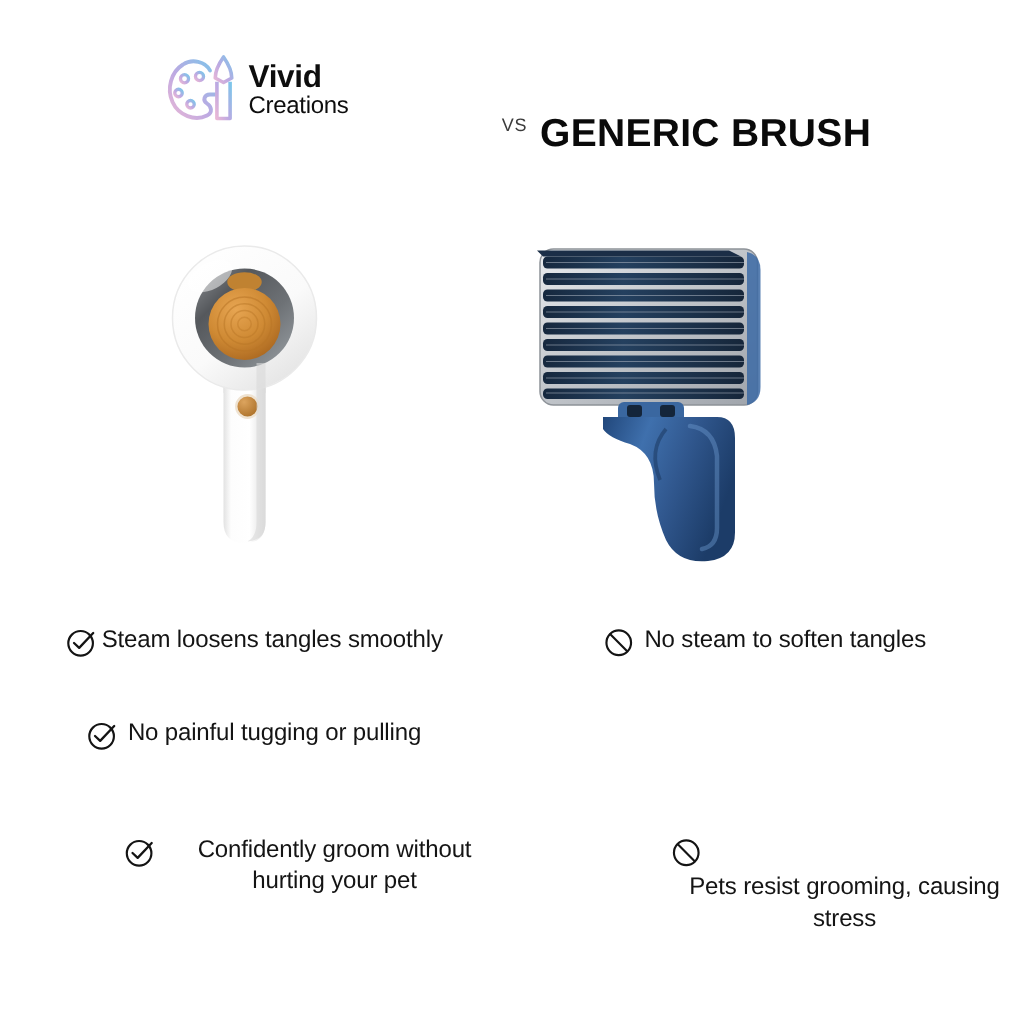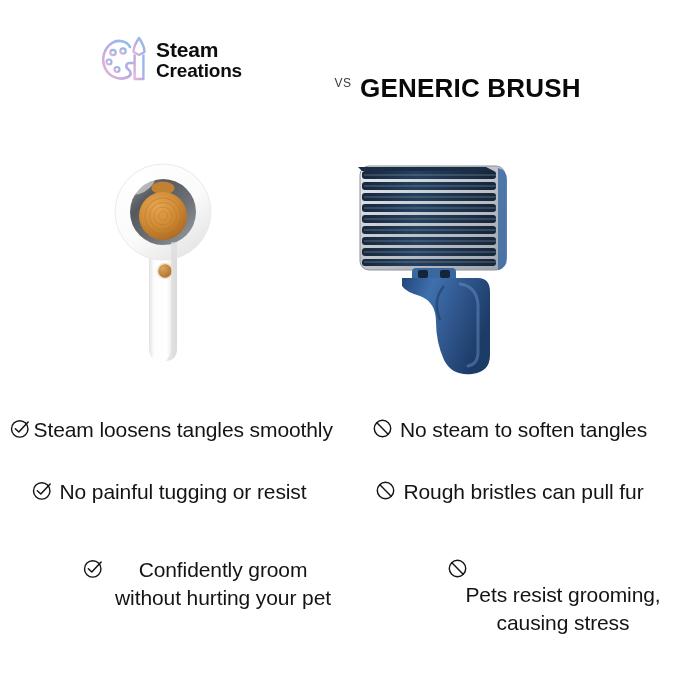--- a/index.html
+++ b/index.html
@@ -52,22 +52,22 @@
     line-height: 1.04;
     text-align: left;
   }
   .logo-word-1 {
     font-size: 21px;
     font-weight: 700;
     color: #0d0d0d;
     letter-spacing: -0.2px;
   }
   .logo-word-2 {
-    font-size: 19px;
-    font-weight: 700;
+    font-size: 16px;
+    font-weight: 400;
     color: #0d0d0d;
     letter-spacing: -0.2px;
   }
   .title-left {
     margin-top: 4px;
     font-size: 26px;
     font-weight: 700;
     color: #0a0a0a;
     letter-spacing: -0.2px;
     white-space: nowrap;
@@ -148,21 +148,21 @@
   .f-row-1 { top: 80px; }
   .f-row-2 { top: 158px; justify-content: flex-end; }
 
   .icon {
     flex: 0 0 auto;
     width: 21px;
     height: 21px;
     margin-top: 2px;
   }
   .feat-text {
-    font-size: 21px;
+    font-size: 16px;
     line-height: 1.32;
     color: #141414;
     font-weight: 400;
     text-align: center;
     letter-spacing: -0.1px;
   }
   .feat-text.one-line { white-space: nowrap; }
   .feat-text.two-line { width: 232px; }
   .col-right .feature-inner { gap: 7px; }
   .col-right .f-row-2 .feature-inner { gap: 2px; flex-direction: column; }
@@ -190,21 +190,21 @@
             <circle cx="15" cy="17.5" r="2.7" fill="none" stroke="url(#gradLogo)" stroke-width="2.2"></circle>
             <circle cx="25" cy="16" r="2.7" fill="none" stroke="url(#gradLogo)" stroke-width="2.2"></circle>
             <circle cx="11" cy="27" r="2.5" fill="none" stroke="url(#gradLogo)" stroke-width="2.2"></circle>
             <circle cx="19" cy="34.5" r="2.5" fill="none" stroke="url(#gradLogo)" stroke-width="2.2"></circle>
             <path d="M41 3 C37.5 8, 35.5 13, 35.5 17 L41 20 L46.5 17 C46.5 13, 44.5 8, 41 3 Z" fill="none" stroke="url(#gradLogo)" stroke-width="2.4" stroke-linejoin="round"></path>
             <path d="M36.6 19.5 L36.6 44 L45.4 44 L45.4 19.5" fill="none" stroke="url(#gradLogo)" stroke-width="2.4" stroke-linejoin="round"></path>
             <path d="M41 20 L41 44" fill="none" stroke="url(#gradLogo)" stroke-width="1.6"></path>
           </svg>
         </span>
         <span class="logo-words">
-          <span class="logo-word-1">Steam</span>
+          <span class="logo-word-1">Vivid</span>
           <span class="logo-word-2">Creations</span>
         </span>
       </div>
     </div>
 
     <div class="vs-label">VS</div>
     <div class="title-right">GENERIC BRUSH</div>
   </div>
 
   <div class="product-zone">
@@ -338,21 +338,21 @@
       </div>
 
       <div class="feature f-row-1">
         <div class="feature-inner">
           <span class="icon">
             <svg viewBox="0 0 22 22" width="21" height="21">
               <circle cx="10.2" cy="11.4" r="8.6" fill="none" stroke="#141414" stroke-width="1.5"></circle>
               <path d="M5.6 11.2 L9.2 14.6 L19 4.2" fill="none" stroke="#141414" stroke-width="1.6" stroke-linecap="round" stroke-linejoin="round"></path>
             </svg>
           </span>
-          <span class="feat-text one-line">No painful tugging or resist</span>
+          <span class="feat-text one-line">No painful tugging or pulling</span>
         </div>
       </div>
 
       <div class="feature f-row-2">
         <div class="feature-inner">
           <span class="icon">
             <svg viewBox="0 0 22 22" width="21" height="21">
               <circle cx="10.2" cy="11.4" r="8.6" fill="none" stroke="#141414" stroke-width="1.5"></circle>
               <path d="M5.6 11.2 L9.2 14.6 L19 4.2" fill="none" stroke="#141414" stroke-width="1.6" stroke-linecap="round" stroke-linejoin="round"></path>
             </svg>
@@ -369,39 +369,28 @@
           <span class="icon">
             <svg viewBox="0 0 22 22" width="21" height="21">
               <circle cx="11" cy="11" r="8.6" fill="none" stroke="#141414" stroke-width="1.5"></circle>
               <line x1="5.1" y1="5.1" x2="16.9" y2="16.9" stroke="#141414" stroke-width="1.5" stroke-linecap="round"></line>
             </svg>
           </span>
           <span class="feat-text one-line">No steam to soften tangles</span>
         </div>
       </div>
 
-      <div class="feature f-row-1">
+
+      <div class="feature f-row-2">
         <div class="feature-inner">
           <span class="icon">
             <svg viewBox="0 0 22 22" width="21" height="21">
               <circle cx="11" cy="11" r="8.6" fill="none" stroke="#141414" stroke-width="1.5"></circle>
               <line x1="5.1" y1="5.1" x2="16.9" y2="16.9" stroke="#141414" stroke-width="1.5" stroke-linecap="round"></line>
             </svg>
           </span>
-          <span class="feat-text one-line">Rough bristles can pull fur</span>
-        </div>
-      </div>
-
-      <div class="feature f-row-2">
-        <div class="feature-inner">
-          <span class="icon">
-            <svg viewBox="0 0 22 22" width="21" height="21">
-              <circle cx="11" cy="11" r="8.6" fill="none" stroke="#141414" stroke-width="1.5"></circle>
-              <line x1="5.1" y1="5.1" x2="16.9" y2="16.9" stroke="#141414" stroke-width="1.5" stroke-linecap="round"></line>
-            </svg>
-          </span>
           <span class="feat-text two-line">Pets resist grooming, causing stress</span>
         </div>
       </div>
     </div>
   </div>
 
 </div>
 
 </body></html>

